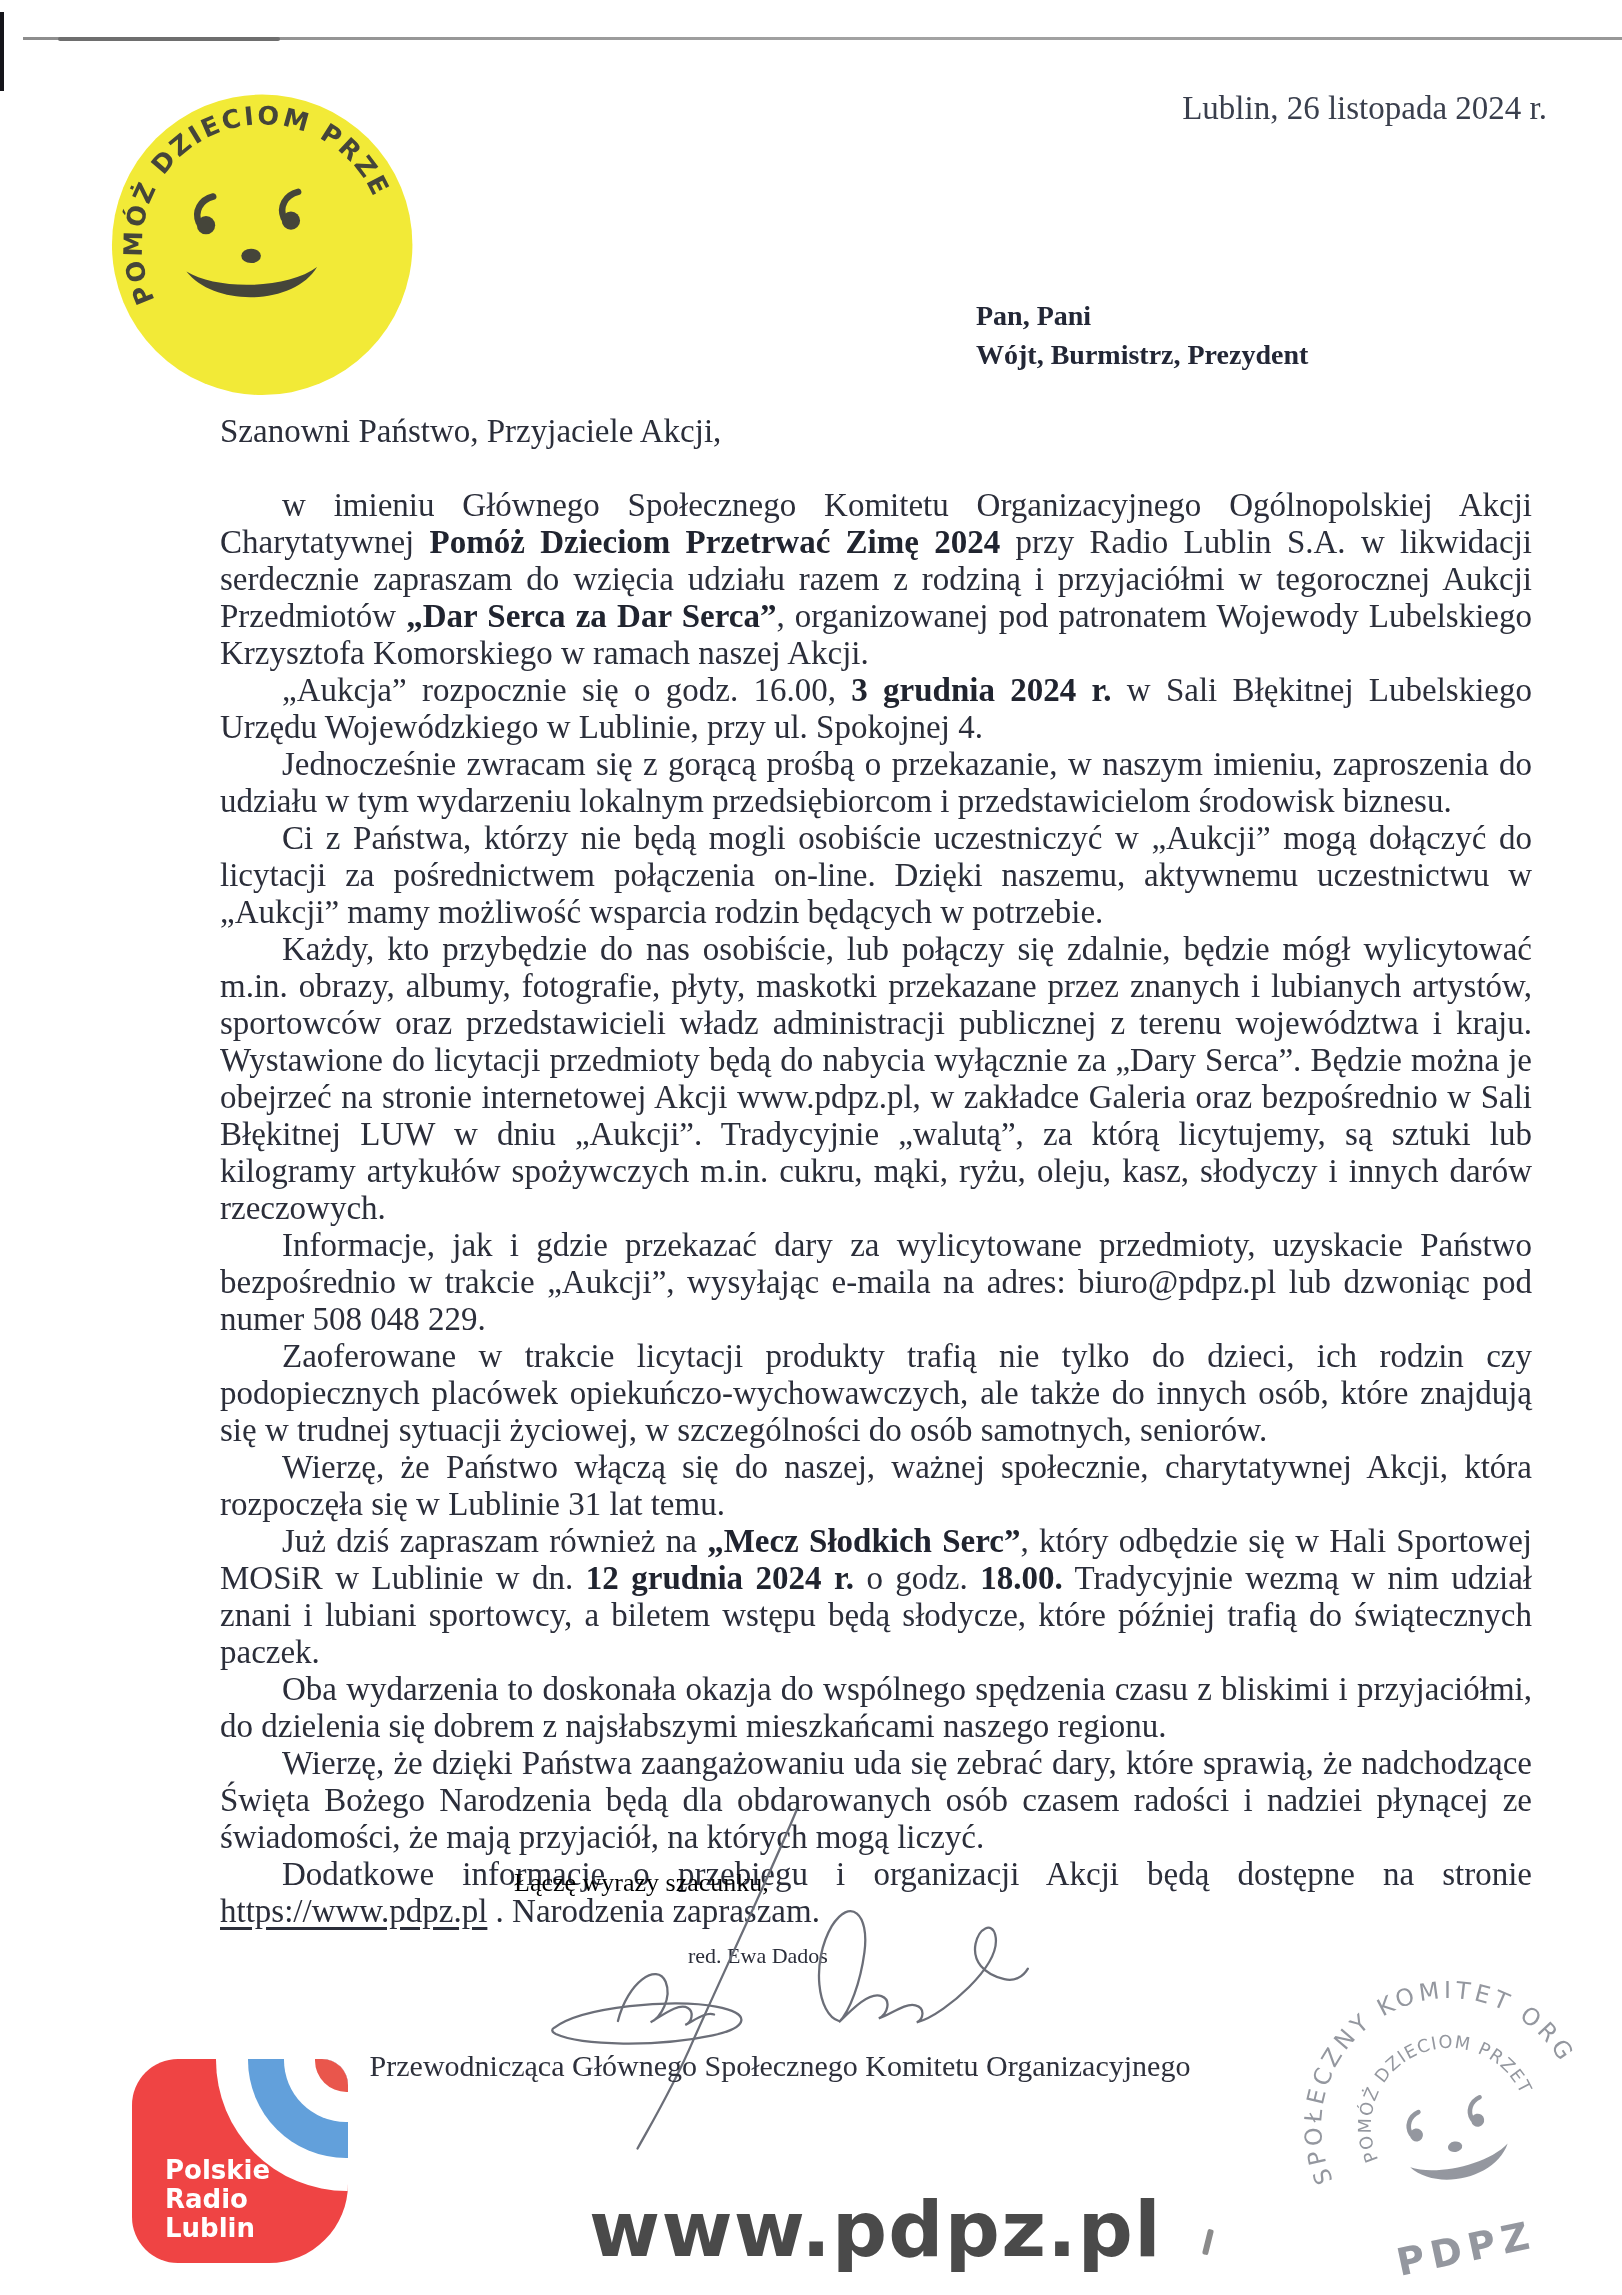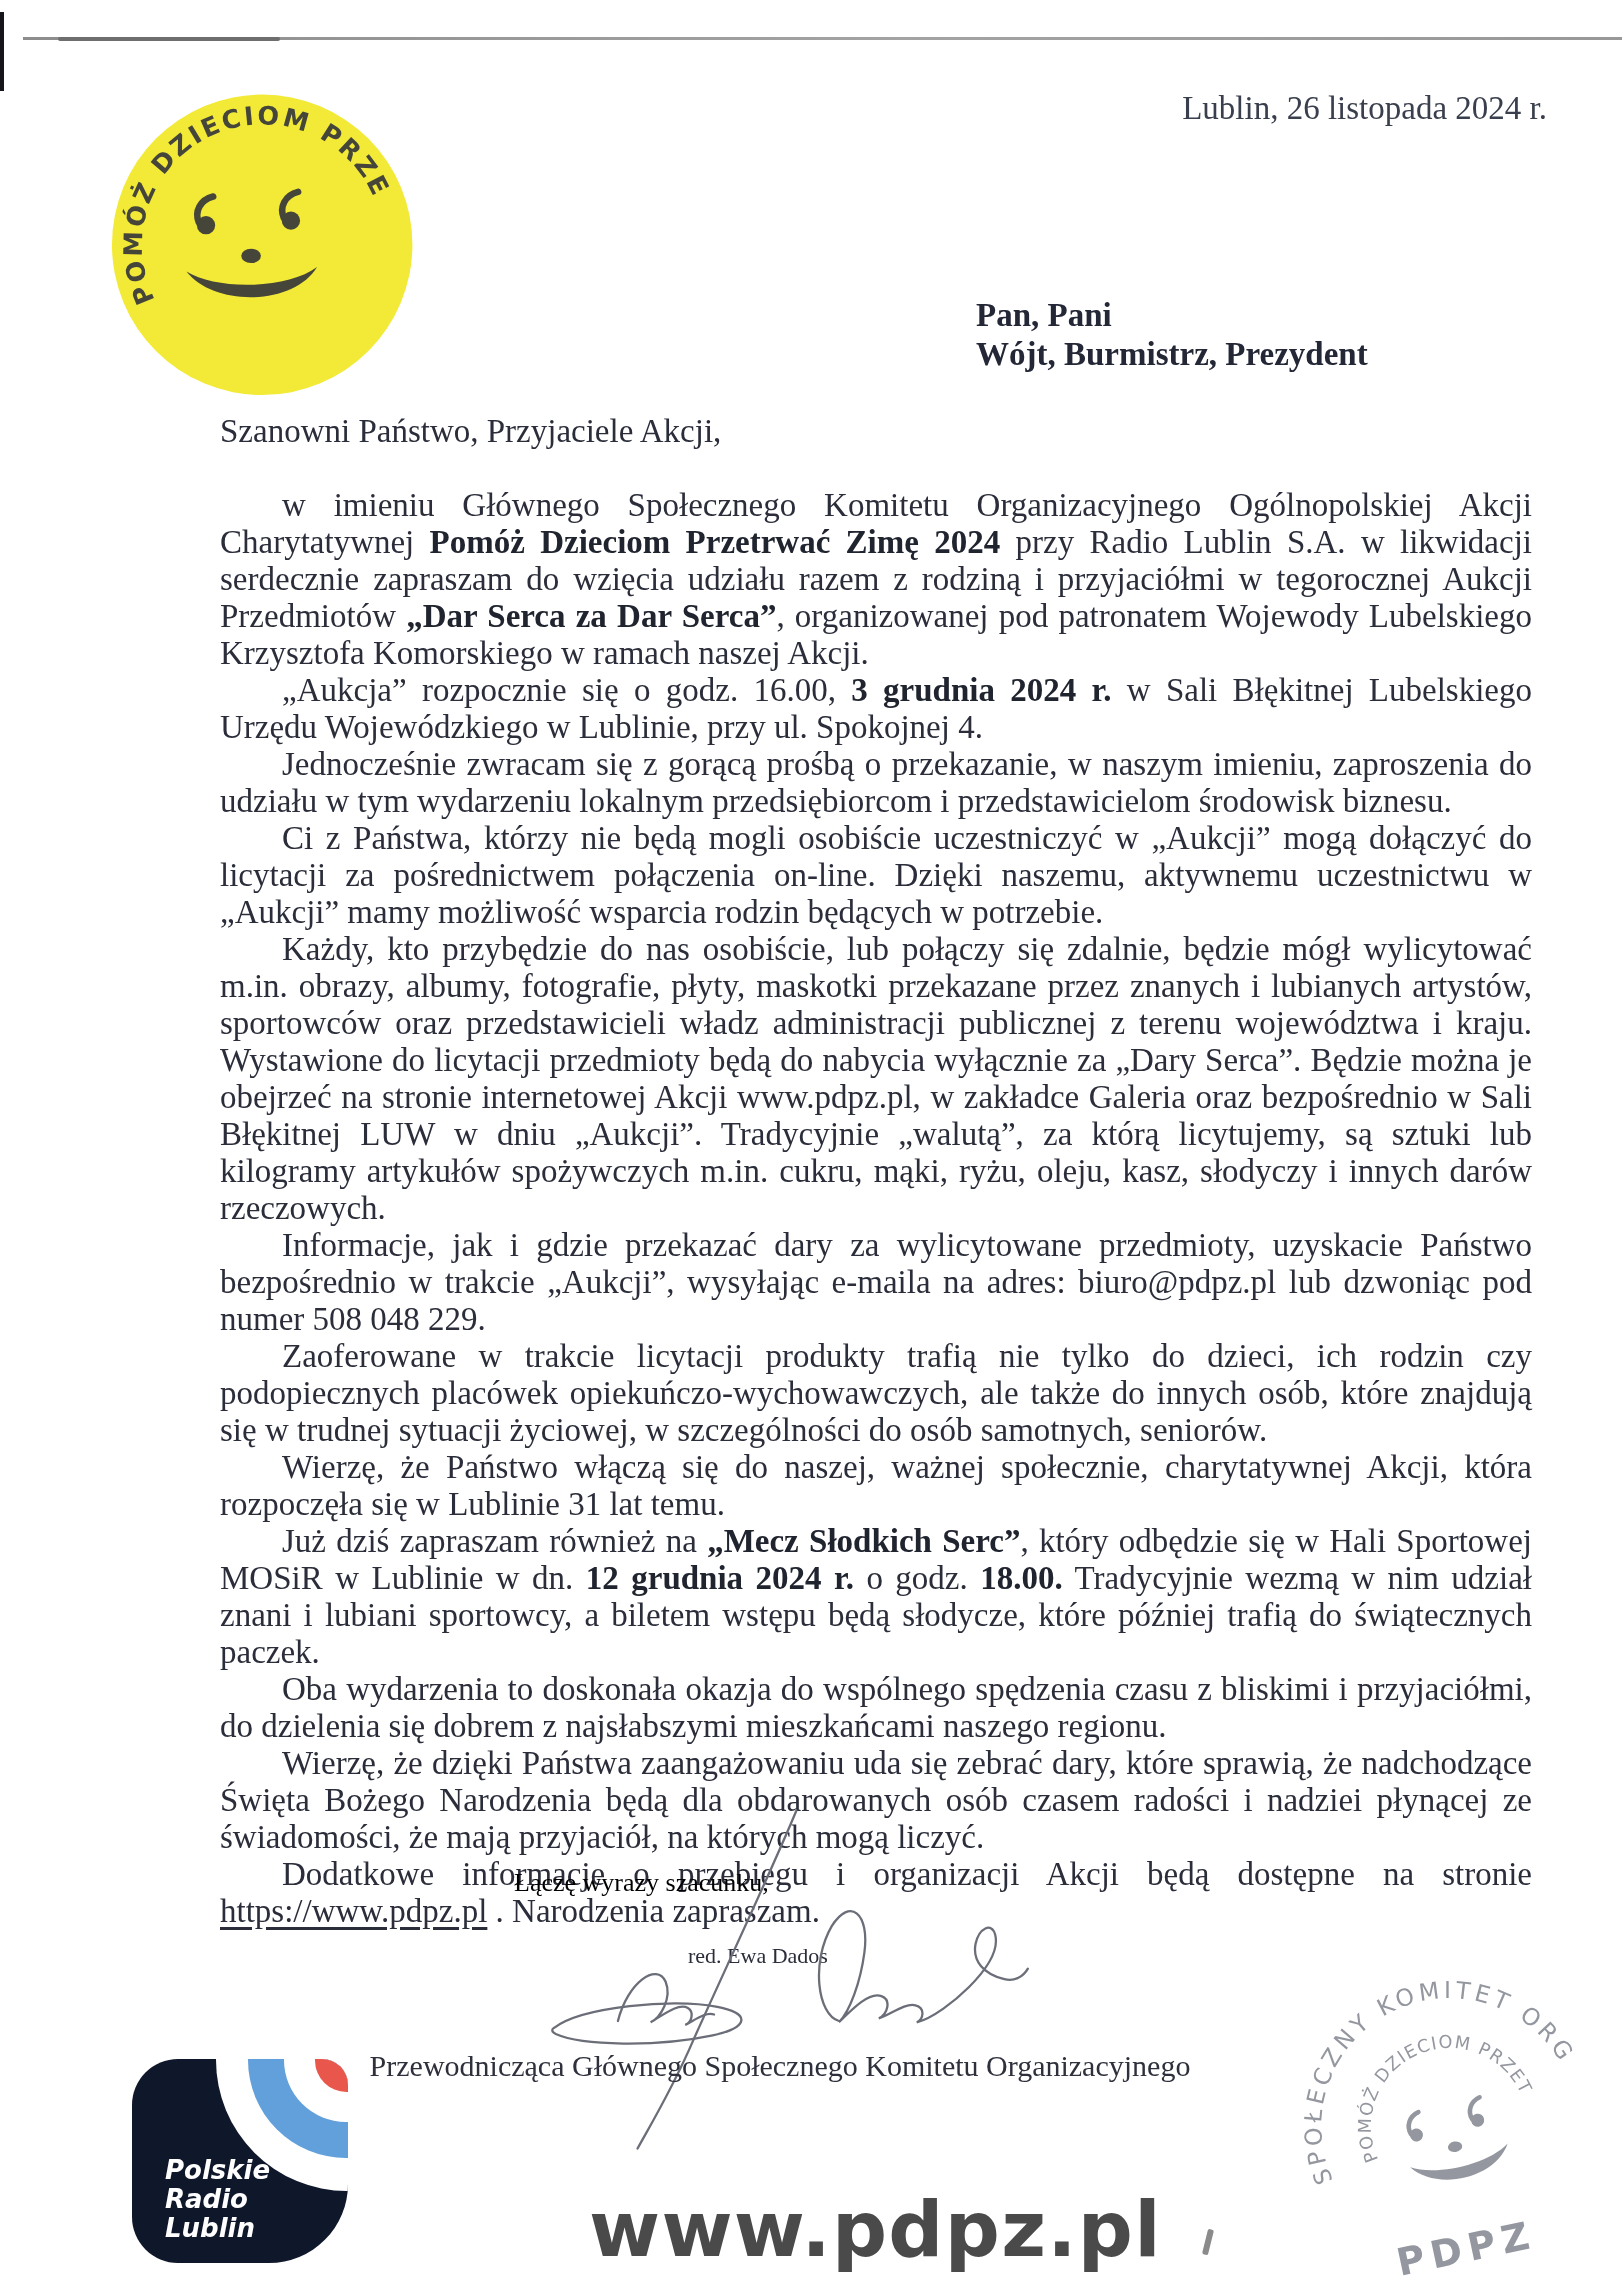--- a/index.html
+++ b/index.html
@@ -15,21 +15,21 @@
   .scan-top-line{position:absolute;left:23px;top:37px;right:0;height:2.6px;
     background:linear-gradient(to right,#8d8d8d,#a3a3a3 55%,#989898);}
   .scan-top-line-dark{position:absolute;left:58px;top:37px;width:222px;height:3.9px;background:#6e6e6e;border-radius:2px;}
   .scan-edge-bar{position:absolute;left:0;top:11.8px;width:3.9px;height:79px;background:#15151a;}
   .speck{position:absolute;background:#9a9a9a;border-radius:2px;}
   .speck1{left:1146px;top:2216px;width:5.2px;height:19.6px;transform:rotate(18deg);}
   .speck2{left:1205px;top:2229px;width:5.9px;height:26px;transform:rotate(14deg);background:#8b8b8b;}
 
   
   .date{position:absolute;top:90px;right:75px;font-size:33px;color:#3a3f4d;}
-  .recipient{position:absolute;left:976px;top:296px;font-size:33px;font-weight:bold;line-height:39px;color:#232736;}
+  .recipient{position:absolute;left:976px;top:296px;font-size:28px;font-weight:bold;line-height:39px;color:#232736;}
 
   
   .logo-smiley{position:absolute;left:110px;top:90px;width:307px;height:307px;}
 
   
   .letter-body{
     position:absolute;left:220px;top:413px;width:1312px;
     font-size:33px;line-height:37px;text-align:justify;color:#2b2e3a;
   }
   .letter-body .greeting{margin:0;text-indent:0;text-align:left;}
@@ -42,21 +42,21 @@
   .signer{position:absolute;left:688px;top:1943px;font-size:22px;color:#2b2e3a;}
   .signature-svg{position:absolute;left:366px;top:1766px;width:785px;height:425px;pointer-events:none;}
   .caption{
     position:absolute;left:322px;top:2045px;width:916px;
     text-align:center;font-size:30px;line-height:42px;color:#2e313c;
   }
 
   
   .radio-logo{
     position:absolute;left:132px;top:2059px;width:216px;height:204px;
-    background:#0f172a;border-radius:46px 26px 79px 46px;overflow:hidden;font-style:italic;
+    background:#ef4444;border-radius:46px 26px 79px 46px;overflow:hidden;
   }
   .radio-logo .arc{position:absolute;border-radius:50%;}
   .arc-white-outer{width:262px;height:262px;left:84px;top:-130px;background:#ffffff;}
   .arc-blue{width:196px;height:196px;left:116px;top:-97px;background:#62a0db;}
   .arc-white-inner{width:124px;height:124px;left:152px;top:-61px;background:#ffffff;}
   .arc-red{width:63px;height:63px;left:183px;top:-30px;background:#e9564c;}
   .radio-logo .radio-text{
     position:absolute;left:33px;top:97px;
     font-family:"DejaVu Sans", sans-serif;font-weight:bold;
     font-size:26px;line-height:29px;color:#ffffff;

